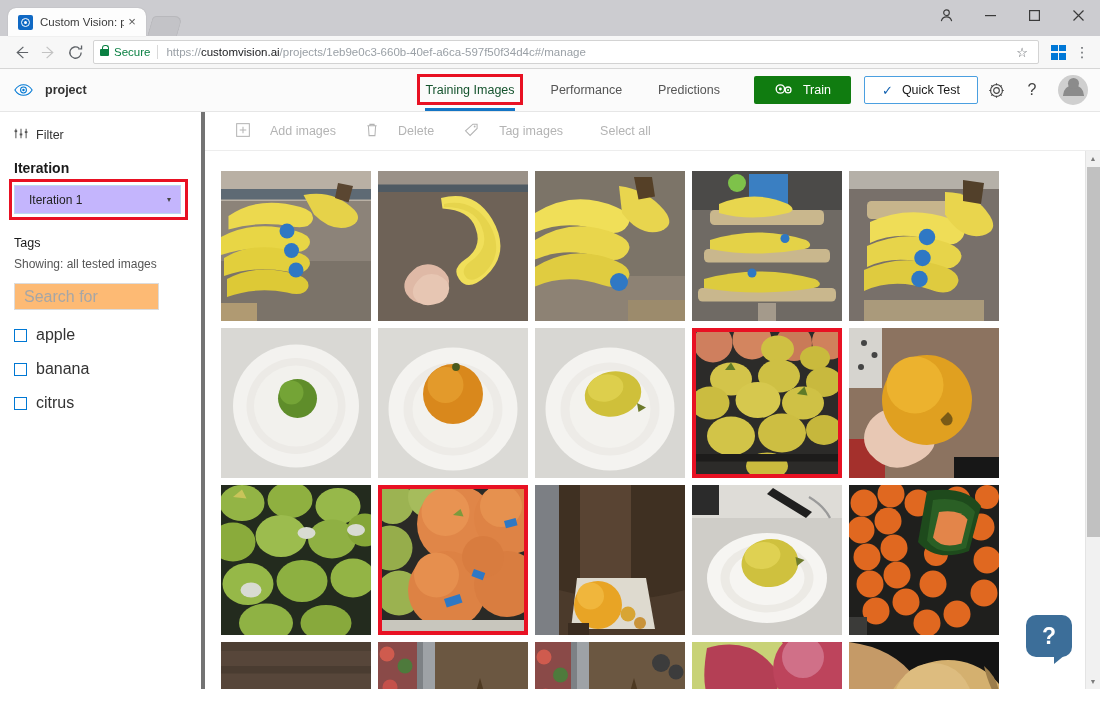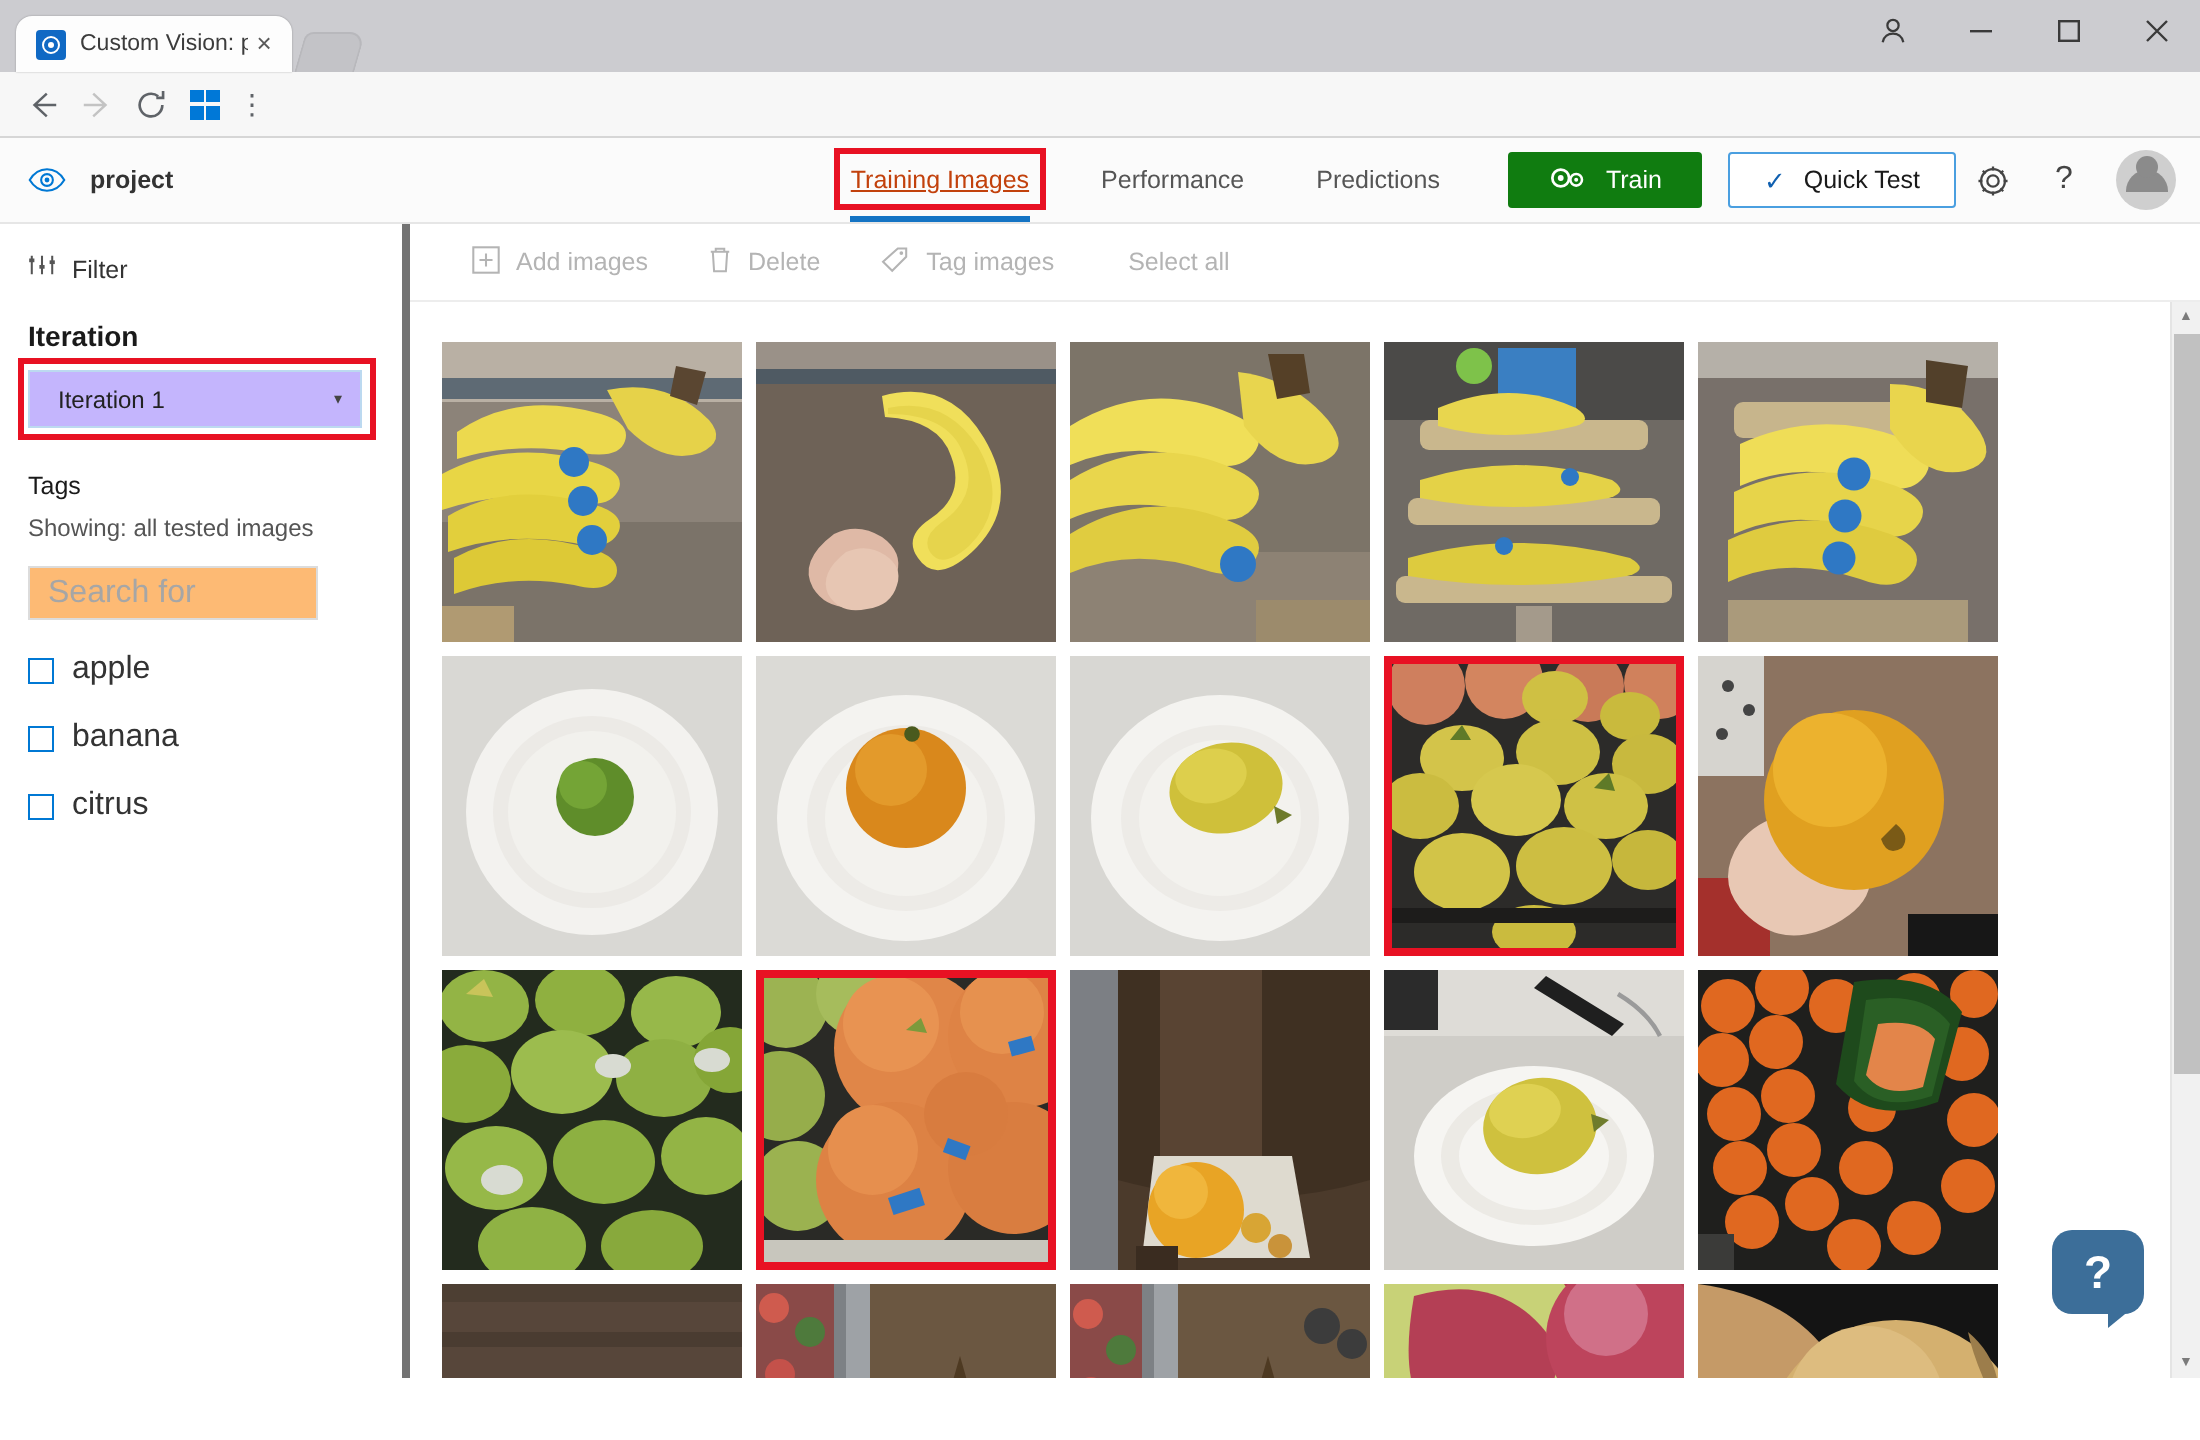--- a/index.html
+++ b/index.html
@@ -97,21 +97,21 @@
     display: flex; align-items: center; position: relative;
   }
   .brand { display: flex; align-items: center; padding-left: 14px; width: 205px; flex: none; }
   .eye-icon { color: #0078d4; margin-right: 12px; display: flex; }
   .project-name { font-size: 12.5px; color: #333; font-weight: 600; }
   .nav-tabs { display: flex; align-items: center; margin-left: auto; height: 100%; }
   .nav-tab {
     font-size: 12.5px; color: #555; padding: 0 18px; height: 100%;
     display: flex; align-items: center; position: relative; white-space: nowrap;
   }
-  .nav-tab.active { color: #c2410c; text-decoration: underline; }
+  .nav-tab.active { color: #14532d; }
   .nav-tab.active::after {
     content: ""; position: absolute; left: 18px; right: 18px; bottom: 0;
     height: 3px; background: #1474c4;
   }
   .nav-tab.active .redbox-inner {
     position: absolute; left: 10px; right: 10px; top: 5px; bottom: 6px;
     border: 3px solid #e81123; pointer-events: none;
   }
   .header-actions { display: flex; align-items: center; gap: 0; padding-right: 12px; }
   .btn-train {
@@ -178,21 +178,21 @@
   }
   .tag-label { font-size: 16px; color: #333; }
 
   
   .main { flex: 1; display: flex; flex-direction: column; min-width: 0; }
   .toolbar {
     height: 38px; display: flex; align-items: center; padding-left: 16px; gap: 0;
     background: #fff;
   }
   .tb-item {
-    display: flex; align-items: center; gap: 8px;
+    display: flex; align-items: center; gap: 20px;
     font-size: 12.5px; color: #b4b4b4; padding: 0 15px; height: 100%;
   }
   .tb-item.plain { padding-left: 22px; }
   .grid-area {
     flex: 1; position: relative; overflow: hidden; background: #fff;
     border-top: 1px solid #ededed;
   }
   .grid {
     display: grid; grid-template-columns: repeat(5, 150px);
     gap: 7px; padding: 20px 0 0 16px;
@@ -282,20 +282,27 @@
   <div class="nav-icon disabled">
     <svg width="17" height="17" viewBox="0 0 18 18">
         <path d="M7 3 L13.5 9 L7 15 M13.5 9 H2" fill="none" stroke="currentColor" stroke-width="1.3"></path>
       </svg>
   </div>
   <div class="nav-icon">
     <svg width="17" height="17" viewBox="0 0 18 18">
         <path d="M15 9a6 6 0 1 1-2.2-4.6" fill="none" stroke="currentColor" stroke-width="1.4"></path>
         <path d="M15.4 1.6 V5.2 H11.8" fill="none" stroke="currentColor" stroke-width="1.4"></path>
       </svg>
+  </div>
+  <div class="omnibox">
+    <span class="lock"></span>
+    <span class="secure-label">Secure</span>
+    <span class="omni-sep"></span>
+    <span class="url"><span>https://</span><b>customvision.ai</b><span>/projects/1eb9e0c3-660b-40ef-a6ca-597f50f34d4c#/manage</span></span>
+    <span class="star">☆</span>
   </div>
   <div class="ms-icon">
     <span></span>
       <span></span>
       <span></span>
       <span></span>
   </div>
   <div class="kebab">⋮</div>
 </div>
 

